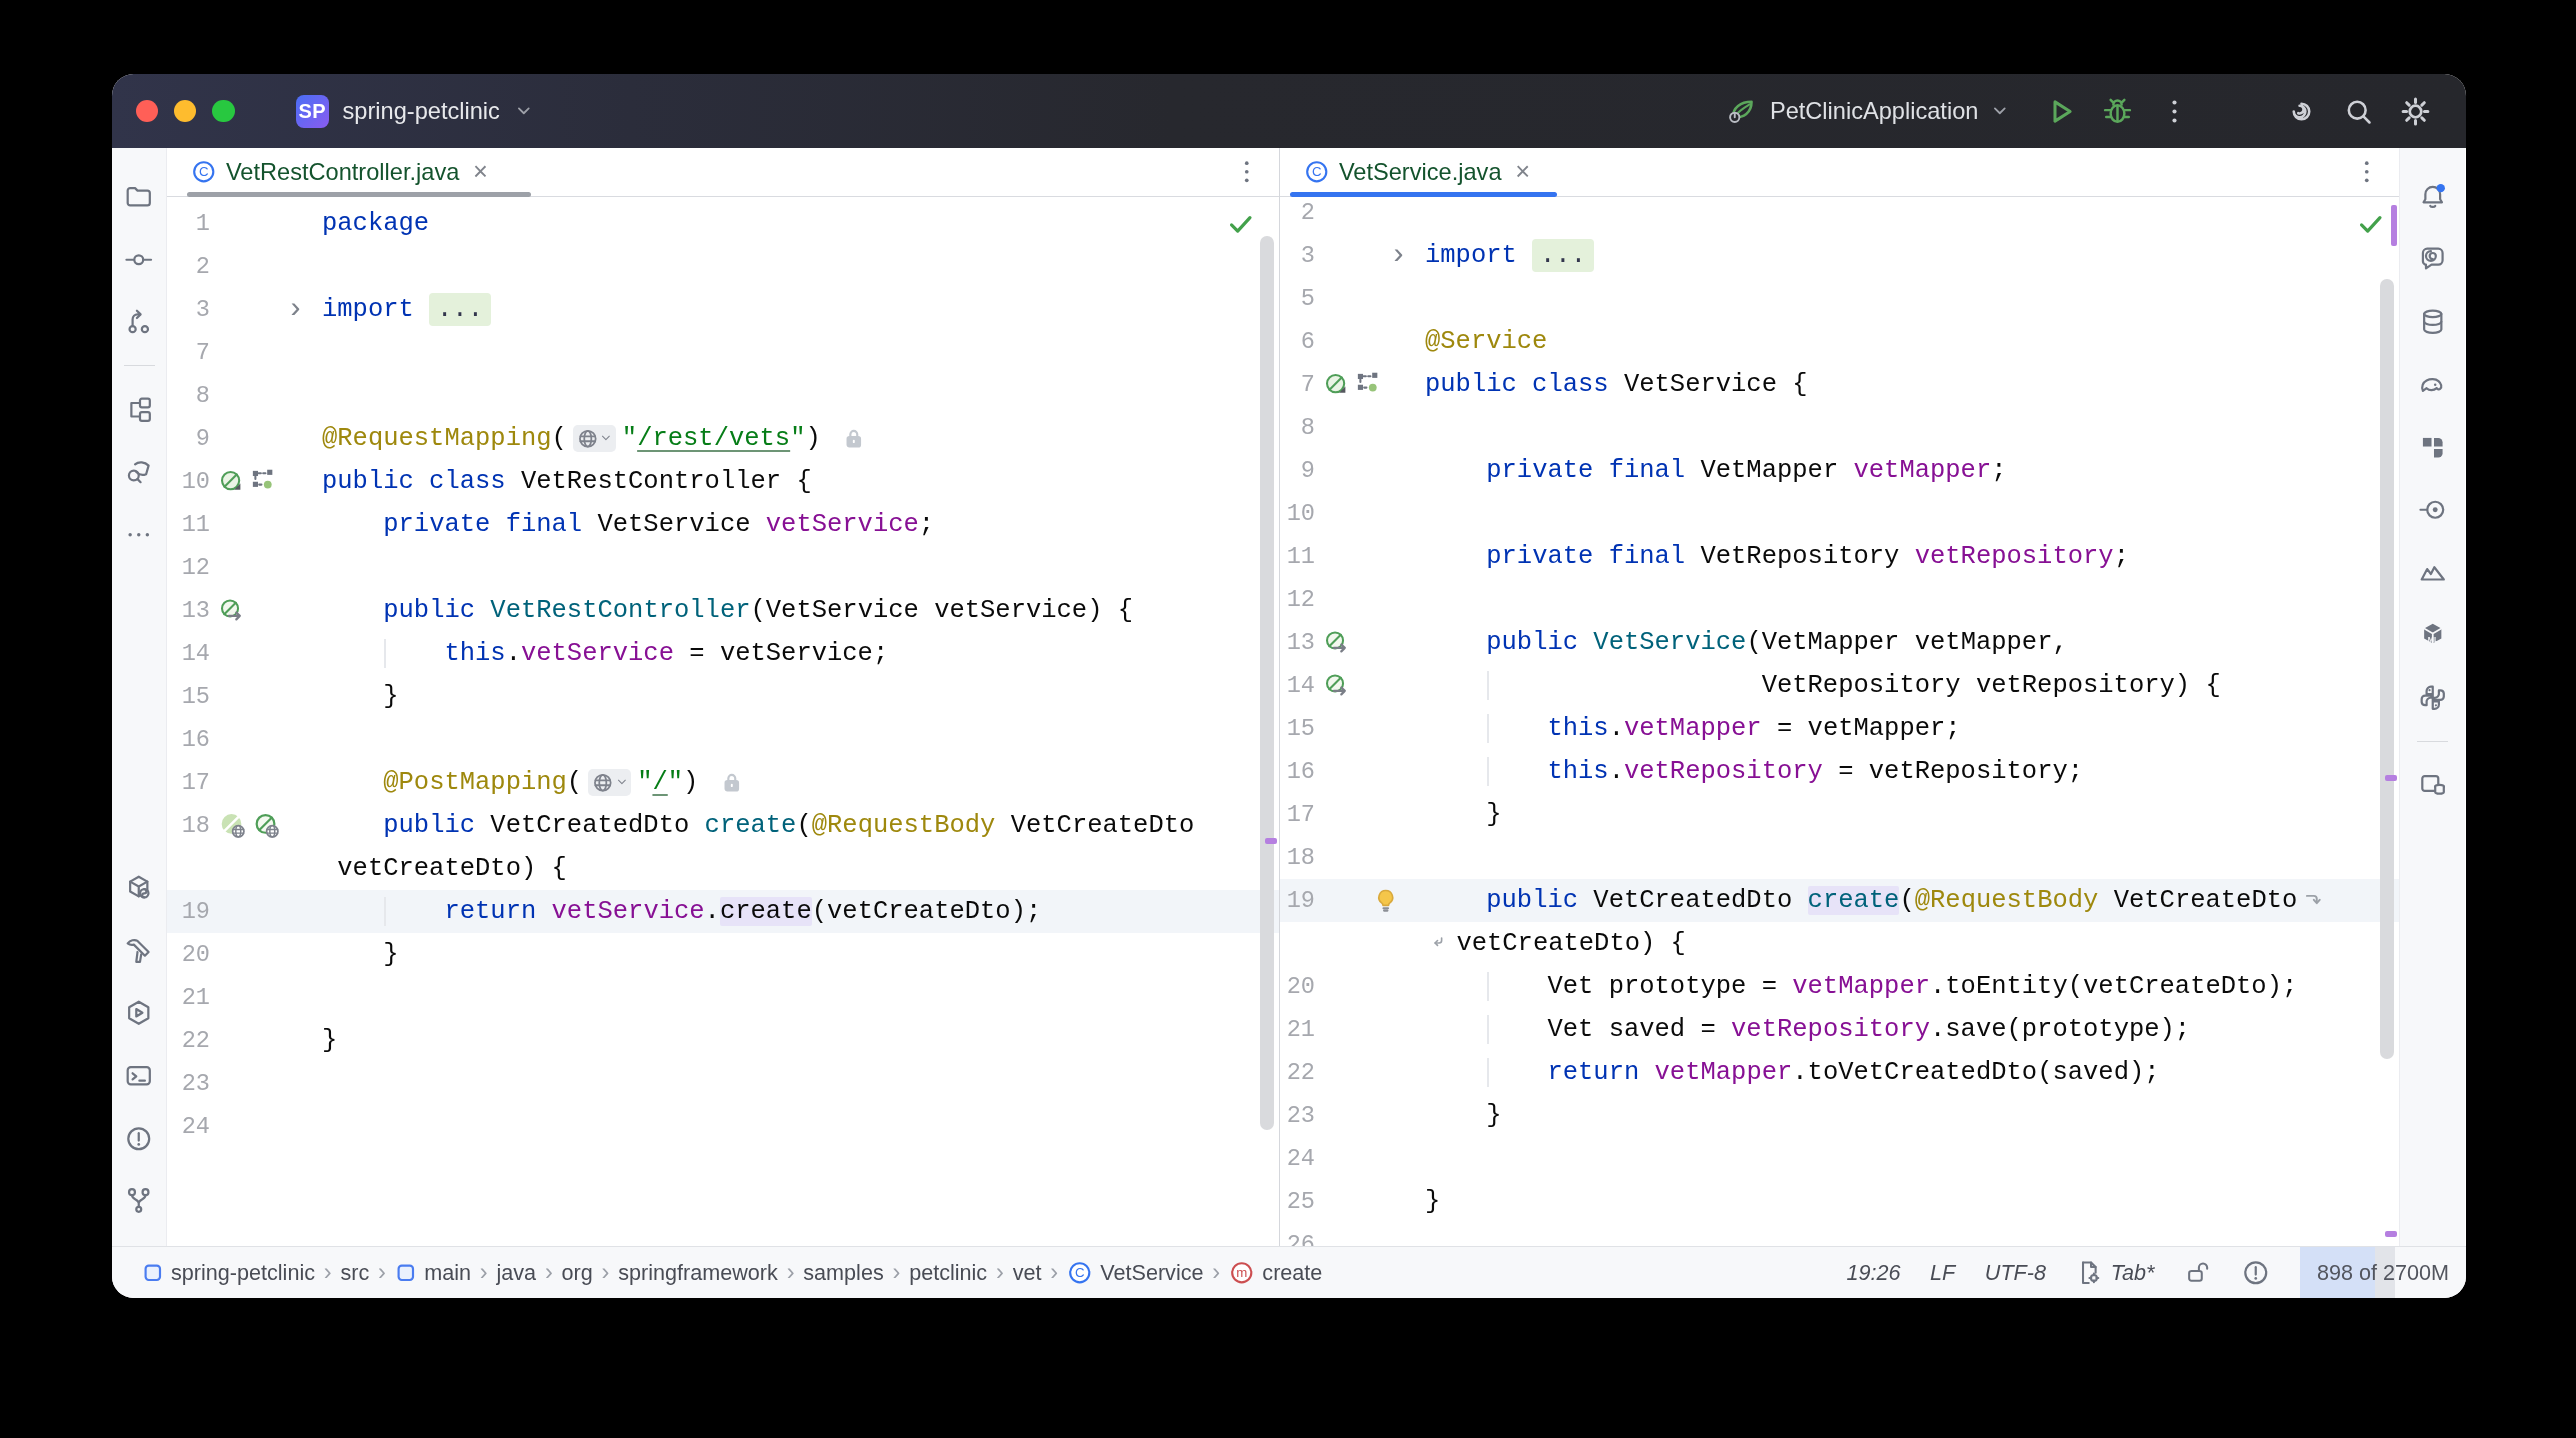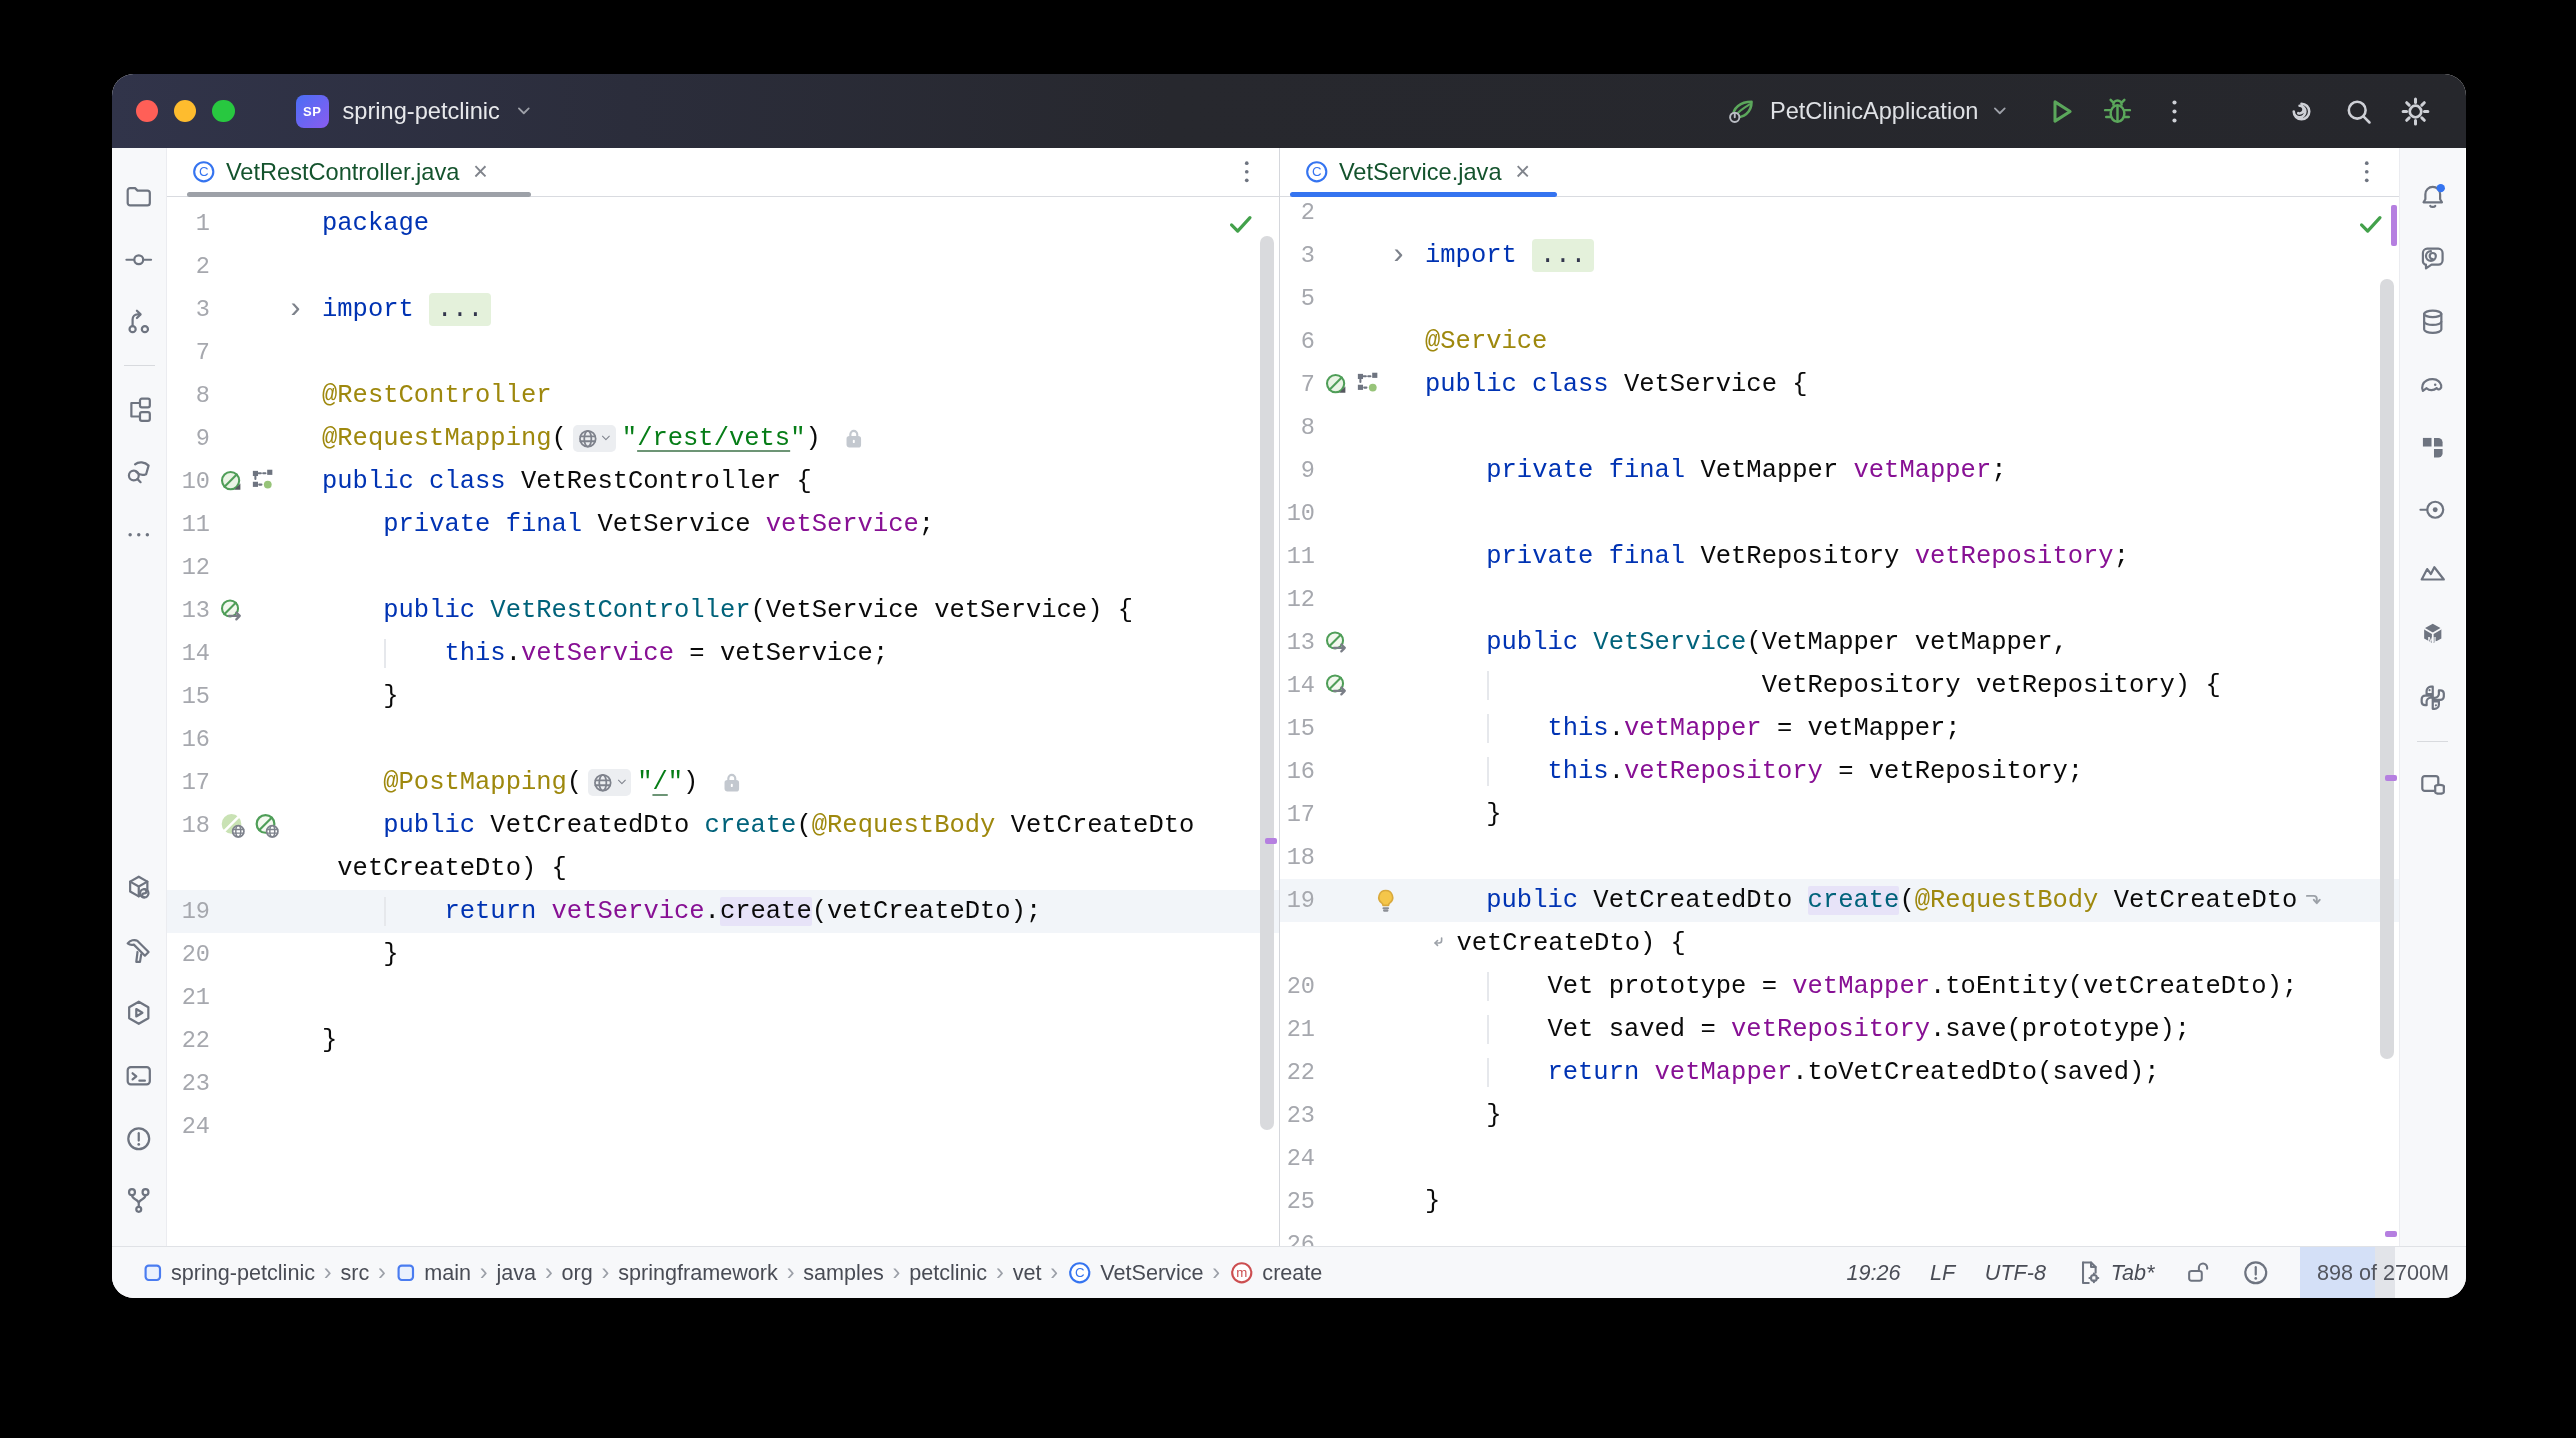--- a/index.html
+++ b/index.html
@@ -5,21 +5,21 @@
   * { margin:0; padding:0; box-sizing:border-box; }
   html,body { width:2576px; height:1438px; background:#000; font-family:"Liberation Sans",sans-serif; overflow:hidden; }
   #window { position:absolute; left:112px; top:74px; width:2354px; height:1224px; border-radius:21.6px; overflow:hidden; background:#fff; box-shadow:0 29.5px 79px rgba(0,0,0,.6); }
 
   
   #titlebar { height:74px; background:linear-gradient(90deg,#31344a 0%,#2b2d3b 22%,#27282e 45%,#26272c 100%); display:flex; align-items:center; padding:0 29.5px 0 23.6px; color:#dfe1e5; }
   .traffic { display:flex; gap:15.7px; margin-right:61px; }
   .tl { width:22.6px; height:22.6px; border-radius:50%; }
   .tl.red{background:#ff5f57}.tl.yellow{background:#febc2e}.tl.green{background:#28c840}
   .proj { display:flex; align-items:center; gap:13.8px; cursor:default; }
-  .sp-badge { width:33px; height:33px; border-radius:7.9px; background:linear-gradient(135deg,#4a6ef5,#8a5cf0); color:#fff; font-weight:bold; font-size:13px; display:flex; align-items:center; justify-content:center; letter-spacing:0.5px; }
+  .sp-badge { width:33px; height:33px; border-radius:7.9px; background:linear-gradient(135deg,#4a6ef5,#8a5cf0); color:#fff; font-weight:bold; font-size:20px; display:flex; align-items:center; justify-content:center; letter-spacing:0.5px; }
   .proj-name { font-size:23.6px; color:#e8e9ec; }
   .tb-right { margin-left:auto; display:flex; align-items:center; }
   .runcfg { display:flex; align-items:center; gap:11.8px; margin-right:29.5px; }
   .runcfg-label { font-size:23.6px; color:#dfe1e5; }
   .tb-btn { width:43px; height:43px; display:flex; align-items:center; justify-content:center; border-radius:7.9px; }
   .tb-group { display:flex; align-items:center; gap:13.8px; }
   .tb-spacer { width:84px; }
 
   
   #main { display:flex; height:1098px; background:#fff; }
@@ -310,21 +310,21 @@
               <circle cx="12" cy="19" r="1.5" fill="#6e7480" stroke="none"></circle>
             </svg>
           </span>
       </div>
       <div class="editor">
         <div class="code-rows" id="rows-left">
             <div class="row"><div class="g-num">1</div><div class="g-ico"></div><div class="code"><span class="s-kw">package</span></div></div>
             <div class="row"><div class="g-num">2</div><div class="g-ico"></div><div class="code"></div></div>
             <div class="row"><div class="g-num">3</div><div class="g-ico chev"><span class="chev-glyph">›</span></div><div class="code"><span class="s-kw">import</span><span class="s-pl"> </span><span class="s-fold">...</span></div></div>
             <div class="row"><div class="g-num">7</div><div class="g-ico"></div><div class="code"></div></div>
-            <div class="row"><div class="g-num">8</div><div class="g-ico"></div><div class="code"><span class="s-ann">@RestController</span></div></div>
+            <div class="row"><div class="g-num">8</div><div class="g-ico"></div></div>
             <div class="row"><div class="g-num">9</div><div class="g-ico"></div><div class="code"><span class="s-ann">@RequestMapping</span><span class="s-pl">(</span><span class="inline-ico" style="display: inline-flex;"><span style="display:inline-flex;align-items:center;background:#eceef1;border-radius:4.9px;padding:2px 2.9px;"><svg width="23.6" height="23.6" viewBox="0 0 24 24" fill="none" stroke="#7e828c" stroke-width="1.8" stroke-linecap="round" stroke-linejoin="round">
                       <circle cx="12" cy="12" r="8"></circle>
                       <ellipse cx="12" cy="12" rx="3.6" ry="8"></ellipse>
                       <path d="M4.5 9.5h15M4.5 14.5h15"></path>
                     </svg><svg width="13.8" height="13.8" viewBox="0 0 24 24" fill="none" stroke="#7e828c" stroke-width="1.8" stroke-linecap="round" stroke-linejoin="round">
                       <path d="M6 9l6 6 6-6"></path>
                     </svg></span></span><span class="s-str">"</span><span class="s-stru">/rest/vets</span><span class="s-str">"</span><span class="s-pl">) </span><span class="inline-ico" style="display: inline-flex;"><svg width="23.6" height="23.6" viewBox="0 0 24 24" fill="none" stroke="#6e7480" stroke-width="1.8" stroke-linecap="round" stroke-linejoin="round">
                     <rect x="5.5" y="10" width="13" height="10" rx="2" fill="#c3c8cf" stroke="#c3c8cf"></rect>
                     <path d="M8.5 10V7.5a3.5 3.5 0 0 1 7 0V10" stroke="#c3c8cf" stroke-width="2.2"></path>
                     <rect x="11" y="13" width="2" height="3.4" rx="1" fill="#fff" stroke="none"></rect>

